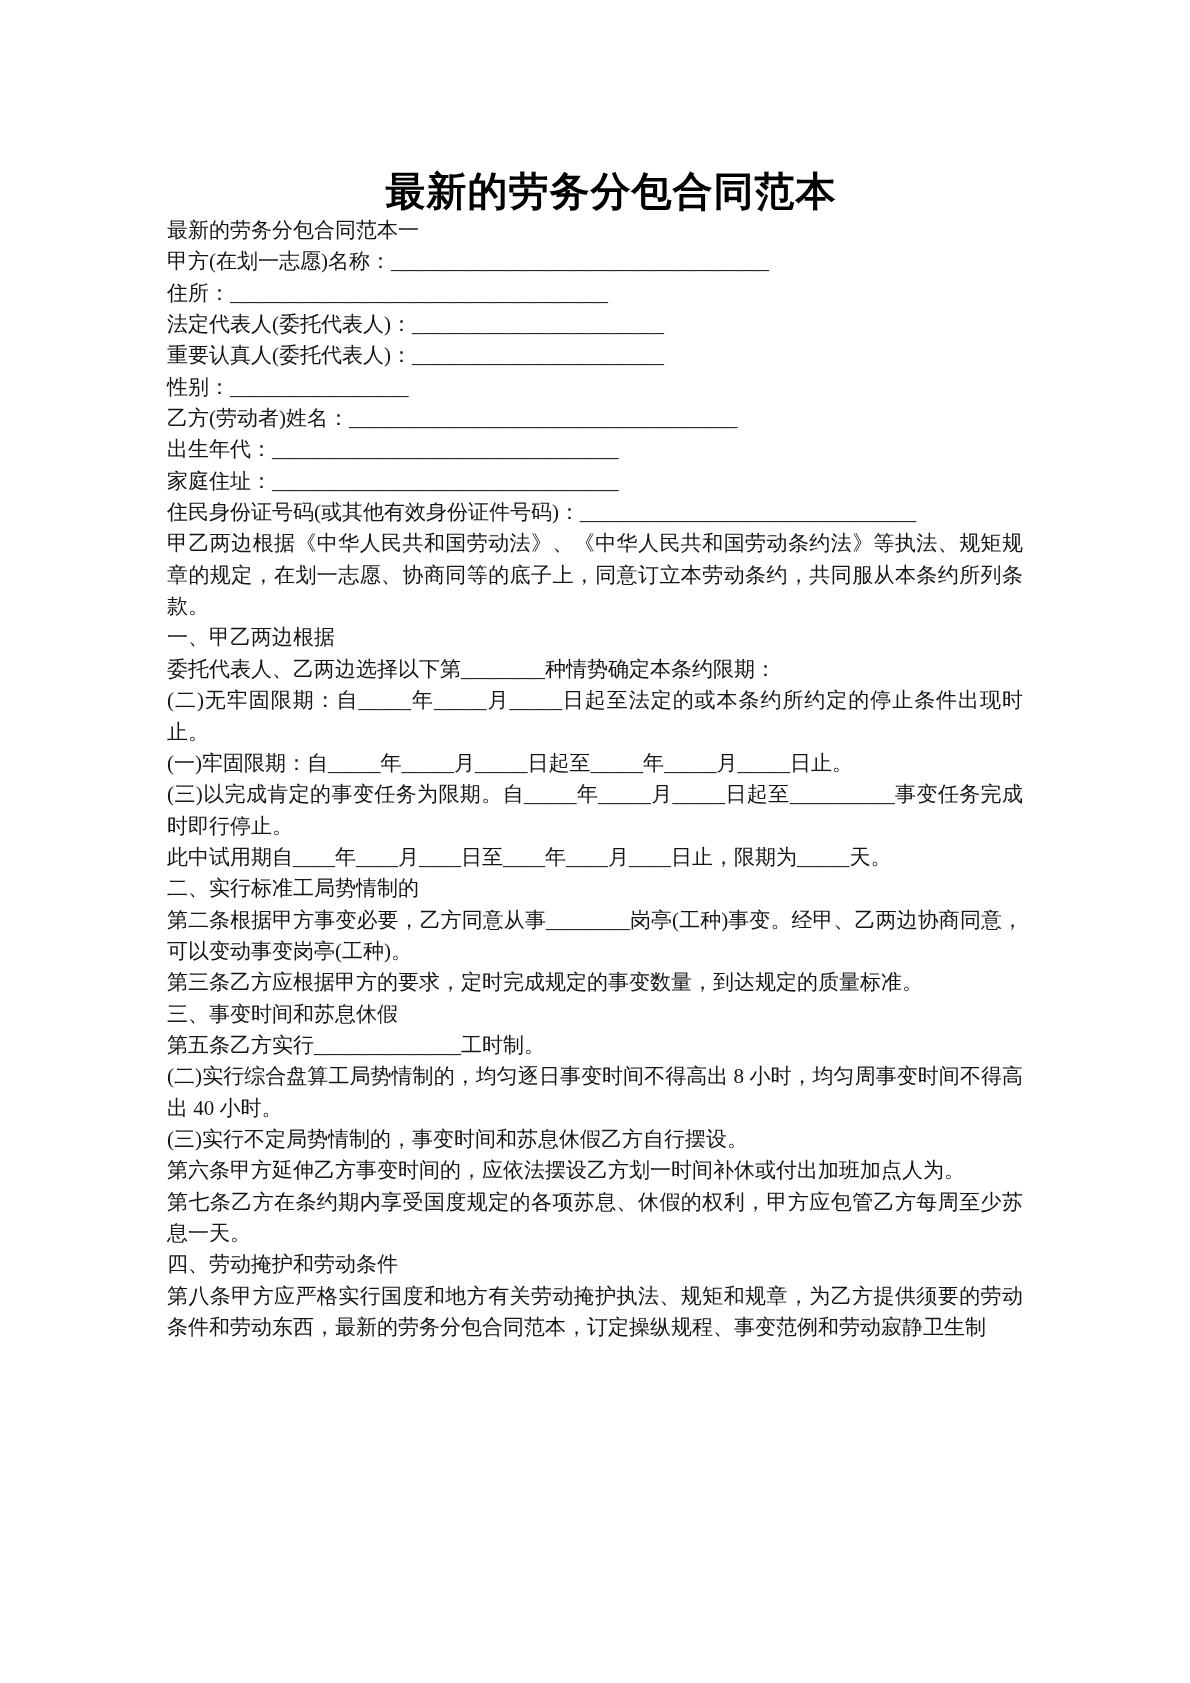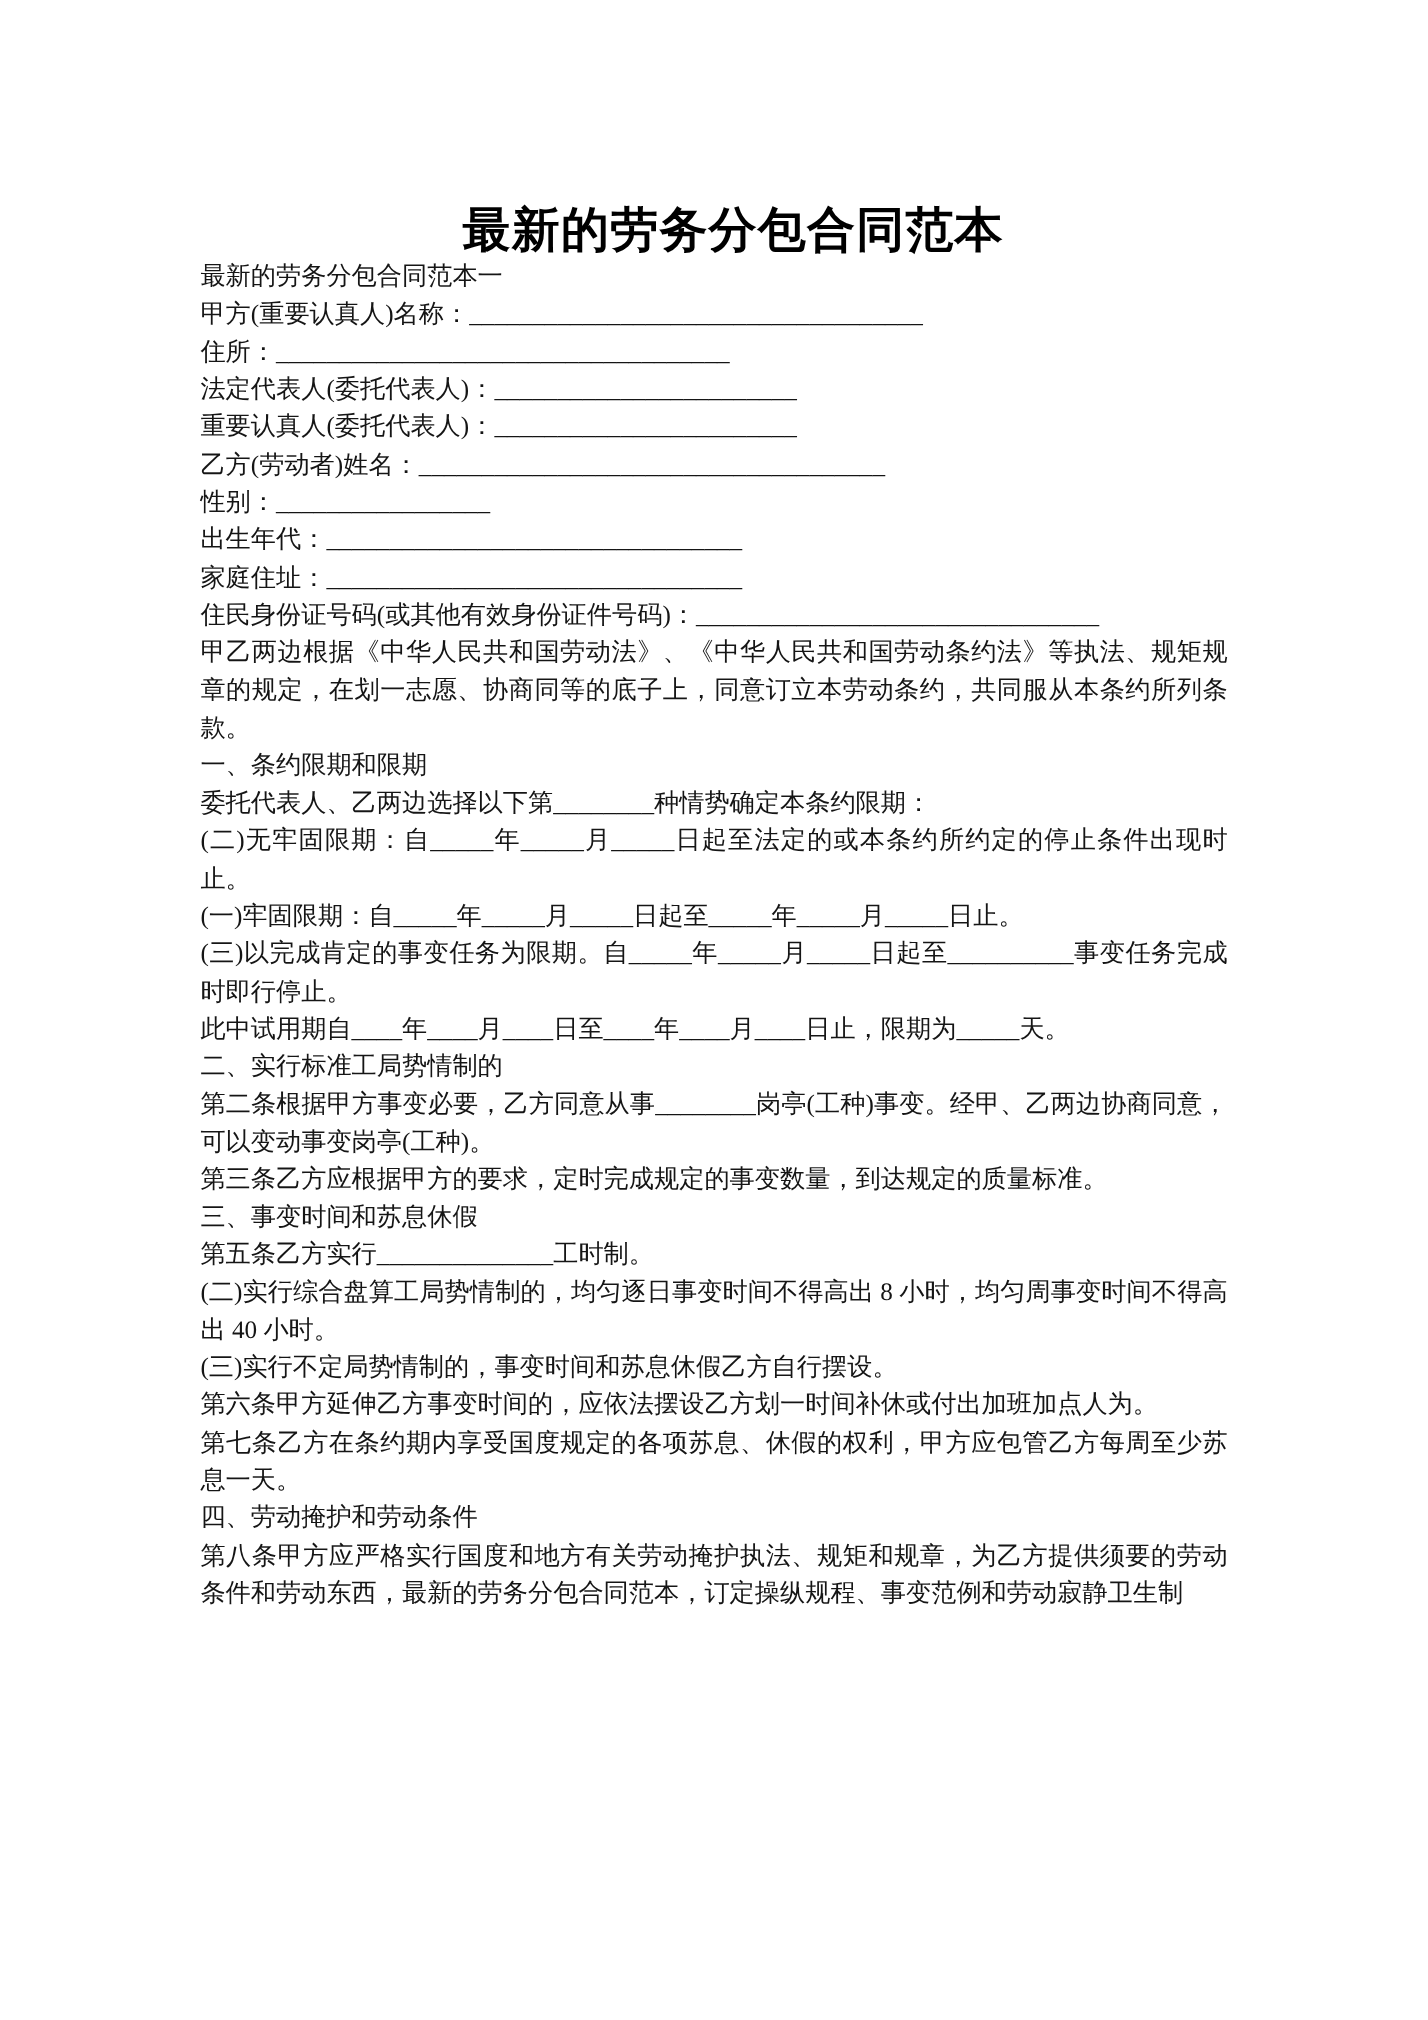--- a/index.html
+++ b/index.html
@@ -47,31 +47,31 @@
     padding: 0;
   }
 </style>
 </head>
 <body>
 
 <div class="page">
   <h1 class="doc-title">最新的劳务分包合同范本</h1>
   <div class="doc-body">
       <div class="para">最新的劳务分包合同范本一</div>
-      <div class="para">甲方(重要认真人)名称：____________________________________</div>
+      <div class="para">甲方(在划一志愿)名称：____________________________________</div>
       <div class="para">住所：____________________________________</div>
       <div class="para">法定代表人(委托代表人)：________________________</div>
       <div class="para">重要认真人(委托代表人)：________________________</div>
+      <div class="para">性别：_________________</div>
       <div class="para">乙方(劳动者)姓名：_____________________________________</div>
-      <div class="para">性别：_________________</div>
       <div class="para">出生年代：_________________________________</div>
       <div class="para">家庭住址：_________________________________</div>
       <div class="para">住民身份证号码(或其他有效身份证件号码)：________________________________</div>
       <div class="para">甲乙两边根据《中华人民共和国劳动法》、《中华人民共和国劳动条约法》等执法、规矩规章的规定，在划一志愿、协商同等的底子上，同意订立本劳动条约，共同服从本条约所列条款。</div>
-      <div class="para">一、条约限期和限期</div>
+      <div class="para">一、甲乙两边根据</div>
       <div class="para">委托代表人、乙两边选择以下第________种情势确定本条约限期：</div>
       <div class="para">(二)无牢固限期：自_____年_____月_____日起至法定的或本条约所约定的停止条件出现时止。</div>
       <div class="para">(一)牢固限期：自_____年_____月_____日起至_____年_____月_____日止。</div>
       <div class="para">(三)以完成肯定的事变任务为限期。自_____年_____月_____日起至__________事变任务完成时即行停止。</div>
       <div class="para">此中试用期自____年____月____日至____年____月____日止，限期为_____天。</div>
       <div class="para">二、实行标准工局势情制的</div>
       <div class="para">第二条根据甲方事变必要，乙方同意从事________岗亭(工种)事变。经甲、乙两边协商同意，可以变动事变岗亭(工种)。</div>
       <div class="para">第三条乙方应根据甲方的要求，定时完成规定的事变数量，到达规定的质量标准。</div>
       <div class="para">三、事变时间和苏息休假</div>
       <div class="para">第五条乙方实行______________工时制。</div>

